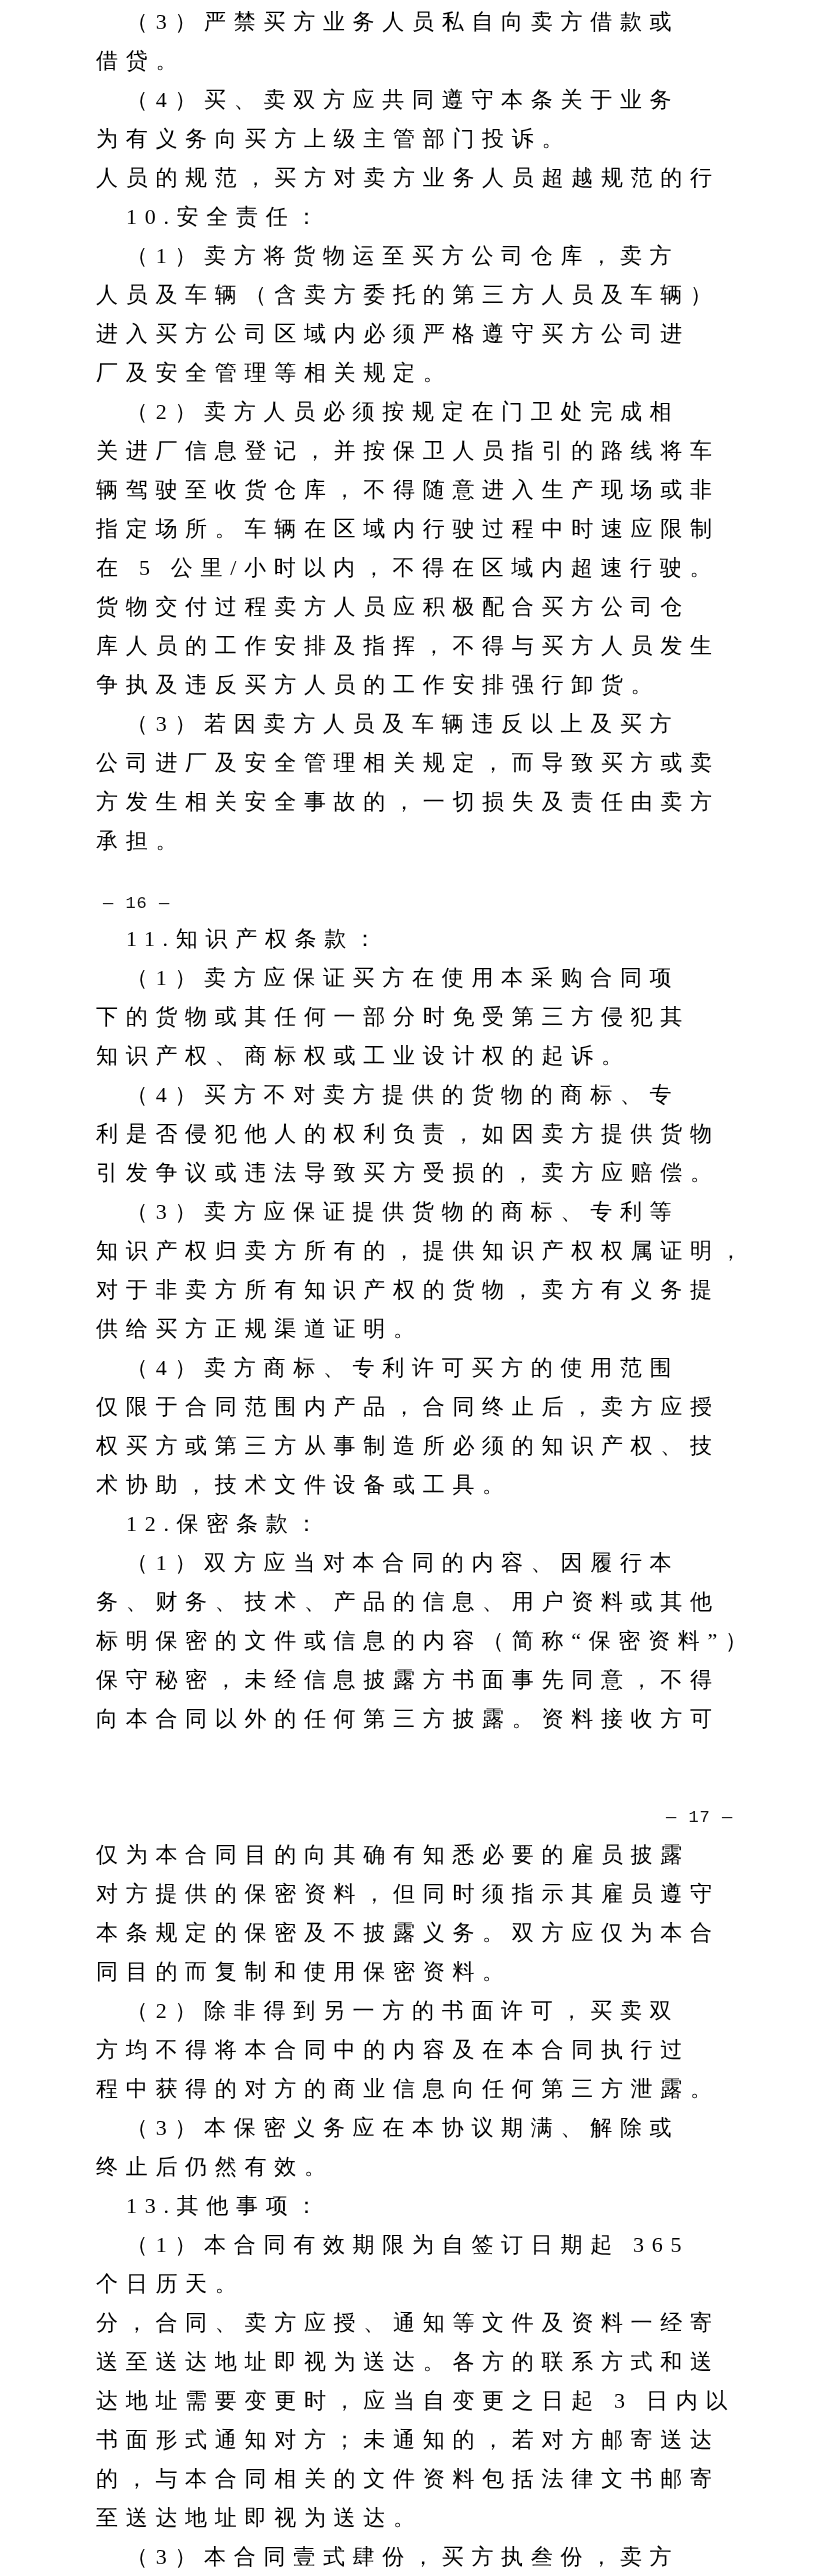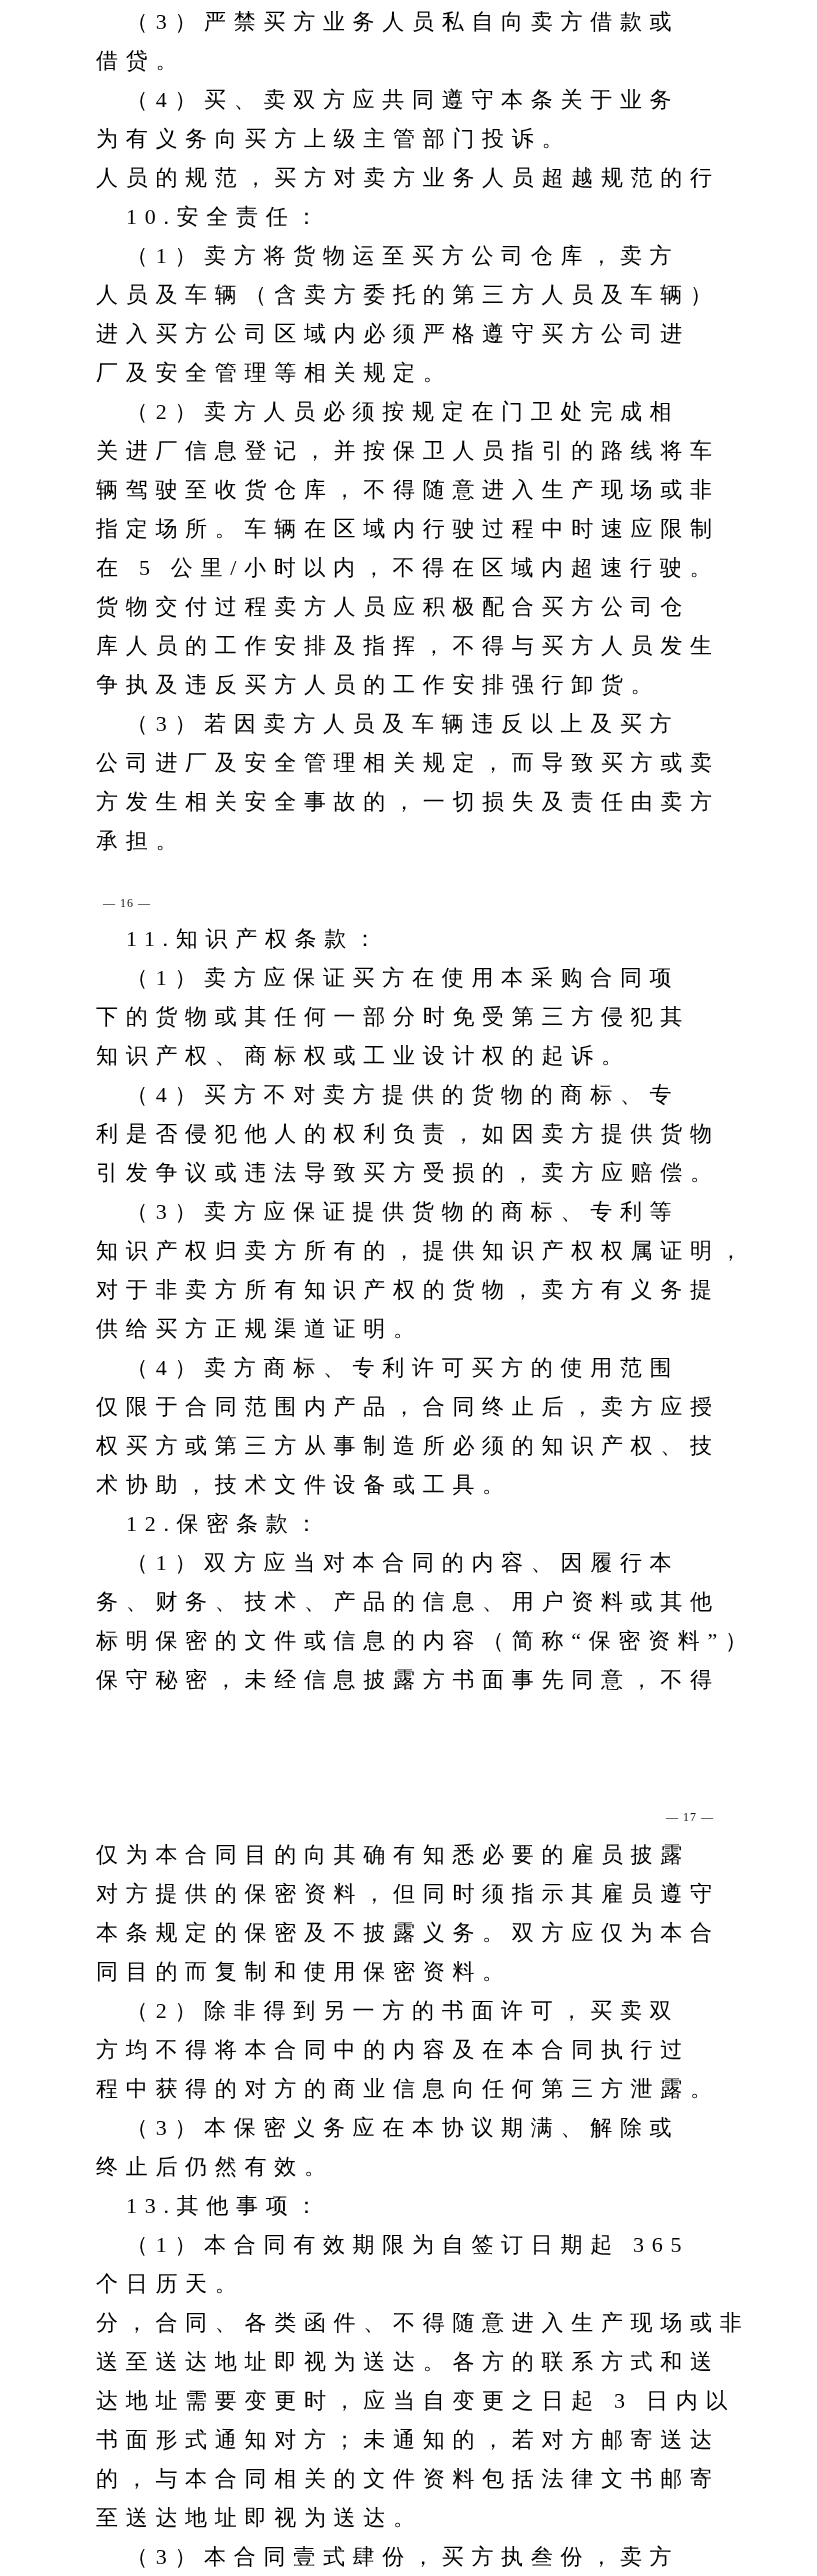--- a/index.html
+++ b/index.html
@@ -20,22 +20,22 @@
   .ln{
     font-size:22px;
     height:39px;
     line-height:39px;
     letter-spacing:7.7px;
     white-space:nowrap;
   }
   .ind{ text-indent:30px; }
   .pagenum{
     position:absolute;
-    font-family:Liberation Serif, serif;
-    font-size:12px;
+    font-family:Liberation Mono, monospace;
+    font-size:17px;
     line-height:15.5px;
     letter-spacing:1px;
     color:#111111;
     white-space:nowrap;
   }
 </style>
 </head>
 <body>
 
 <div class="page">
@@ -81,38 +81,39 @@
       <div class="ln">供给买方正规渠道证明。</div>
       <div class="ln ind">（4）卖方商标、专利许可买方的使用范围</div>
       <div class="ln">仅限于合同范围内产品，合同终止后，卖方应授</div>
       <div class="ln">权买方或第三方从事制造所必须的知识产权、技</div>
       <div class="ln">术协助，技术文件设备或工具。</div>
       <div class="ln ind">12.保密条款：</div>
       <div class="ln ind">（1）双方应当对本合同的内容、因履行本</div>
       <div class="ln">务、财务、技术、产品的信息、用户资料或其他</div>
       <div class="ln">标明保密的文件或信息的内容（简称“保密资料”）</div>
       <div class="ln">保守秘密，未经信息披露方书面事先同意，不得</div>
+      <div class="ln">向本合同以外的任何第三方披露。资料接收方可</div>
     </div>
 
   <div class="pagenum" style="top:1810px;left:666px">— 17 —</div>
 
   <div class="textblock" id="block-p18" style="top:1835px">
       <div class="ln">仅为本合同目的向其确有知悉必要的雇员披露</div>
       <div class="ln">对方提供的保密资料，但同时须指示其雇员遵守</div>
       <div class="ln">本条规定的保密及不披露义务。双方应仅为本合</div>
       <div class="ln">同目的而复制和使用保密资料。</div>
       <div class="ln ind">（2）除非得到另一方的书面许可，买卖双</div>
       <div class="ln">方均不得将本合同中的内容及在本合同执行过</div>
       <div class="ln">程中获得的对方的商业信息向任何第三方泄露。</div>
       <div class="ln ind">（3）本保密义务应在本协议期满、解除或</div>
       <div class="ln">终止后仍然有效。</div>
       <div class="ln ind">13.其他事项：</div>
       <div class="ln ind">（1）本合同有效期限为自签订日期起 365</div>
       <div class="ln">个日历天。</div>
-      <div class="ln">分，合同、各类函件、不得随意进入生产现场或非</div>
+      <div class="ln">分，合同、卖方应授、通知等文件及资料一经寄</div>
       <div class="ln">送至送达地址即视为送达。各方的联系方式和送</div>
       <div class="ln">达地址需要变更时，应当自变更之日起 3 日内以</div>
       <div class="ln">书面形式通知对方；未通知的，若对方邮寄送达</div>
       <div class="ln">的，与本合同相关的文件资料包括法律文书邮寄</div>
       <div class="ln">至送达地址即视为送达。</div>
       <div class="ln ind">（3）本合同壹式肆份，买方执叁份，卖方</div>
     </div>
 
 </div>
 

